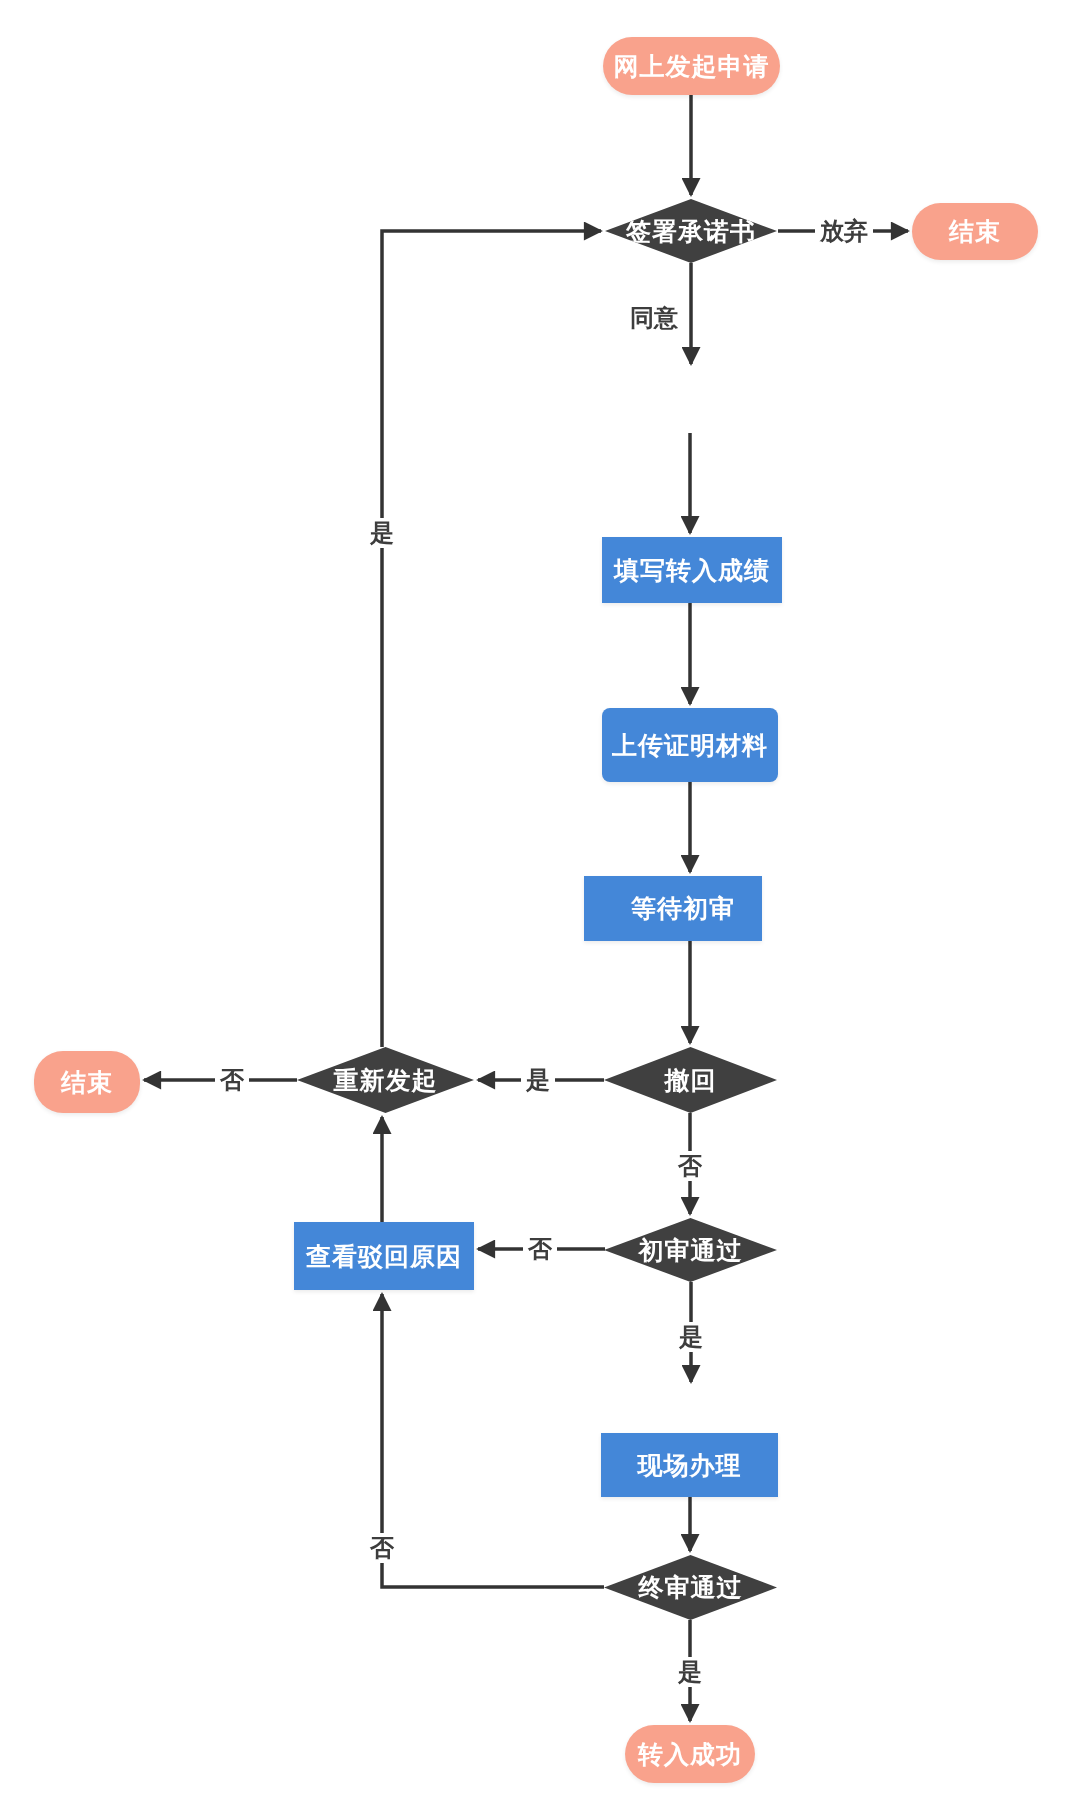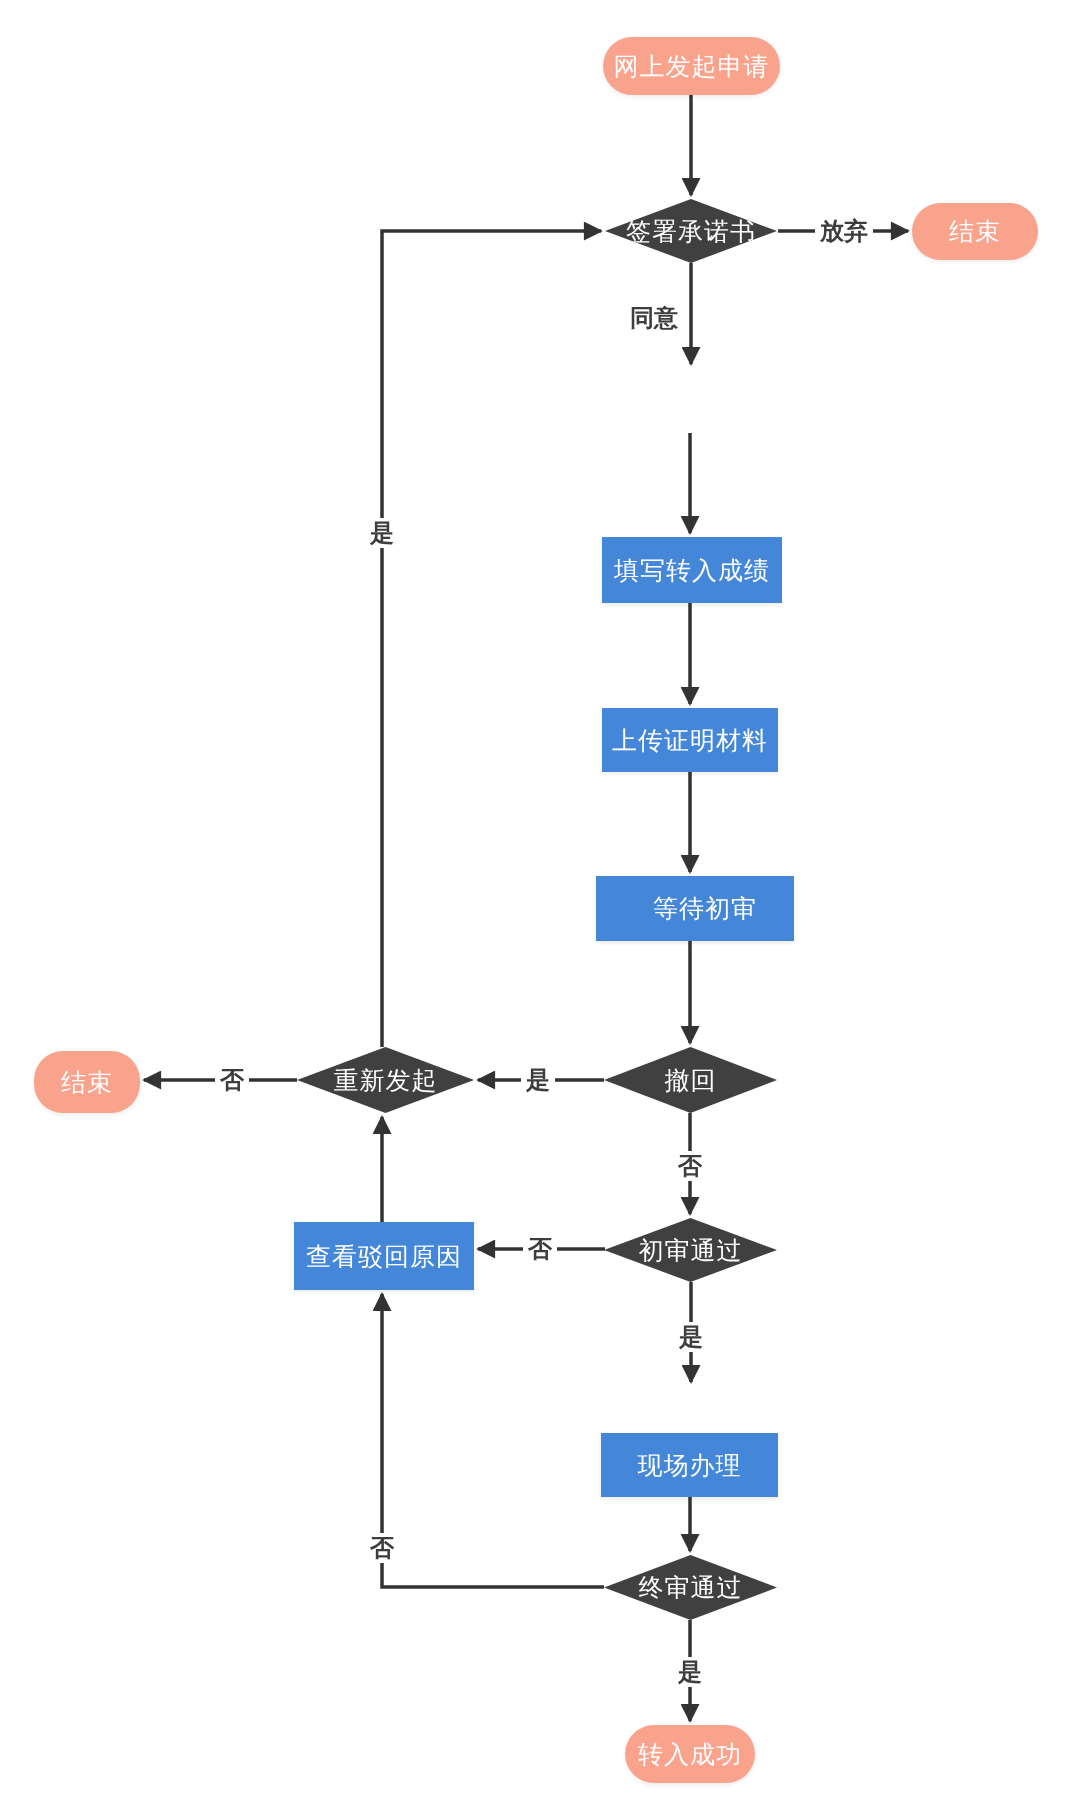--- a/index.html
+++ b/index.html
@@ -5,21 +5,21 @@
   html,body{margin:0;padding:0;}
   body{
     width:1080px;height:1819px;position:relative;background:#ffffff;
     font-family:"Liberation Sans","DejaVu Sans",sans-serif;
     overflow:hidden;
   }
   .canvas{position:absolute;left:0;top:0;width:1080px;height:1819px;}
   svg.edges{position:absolute;left:0;top:0;}
   .node{
     position:absolute;display:flex;align-items:center;justify-content:center;
-    color:#ffffff;font-size:25px;font-weight:normal;letter-spacing:1px;
+    color:#ffffff;font-size:25px;font-weight:bold;letter-spacing:1px;
     text-align:center;box-sizing:border-box;
   }
   .terminal{
     background:#f9a28c;border-radius:29px;
     box-shadow:0 2px 4px rgba(0,0,0,0.08);
   }
   .process{
     background:#4487d8;
     box-shadow:0 2px 4px rgba(0,0,0,0.08);
   }
@@ -67,23 +67,23 @@
 
   <div class="node terminal" style="left:603px;top:37px;width:177px;height:58px;">网上发起申请</div>
 
   <div class="node decision" style="left:605px;top:199px;width:172px;height:64px;">签署承诺书</div>
 
   <div class="node terminal" style="left:912px;top:203px;width:126px;height:57px;">结束</div>
 
 
   <div class="node process" style="left:602px;top:537px;width:180px;height:66px;">填写转入成绩</div>
 
-  <div class="node process" style="left:602px;top:708px;width:176px;height:64px;">上传证明材料</div>
+  <div class="node process" style="left:602px;top:708px;width:176px;height:74px;border-radius:8px;">上传证明材料</div>
 
-  <div class="node process" style="left:596px;top:876px;width:198px;height:65px;padding-left:20px;">等待初审</div>
+  <div class="node process" style="left:584px;top:876px;width:178px;height:65px;padding-left:20px;">等待初审</div>
 
   <div class="node decision" style="left:297px;top:1047px;width:177px;height:66px;">重新发起</div>
 
   <div class="node decision" style="left:604px;top:1047px;width:173px;height:66px;">撤回</div>
 
   <div class="node terminal" style="left:34px;top:1051px;width:106px;height:62px;">结束</div>
 
   <div class="node process" style="left:294px;top:1222px;width:180px;height:68px;">查看驳回原因</div>
 
   <div class="node decision" style="left:604px;top:1218px;width:173px;height:64px;">初审通过</div>

